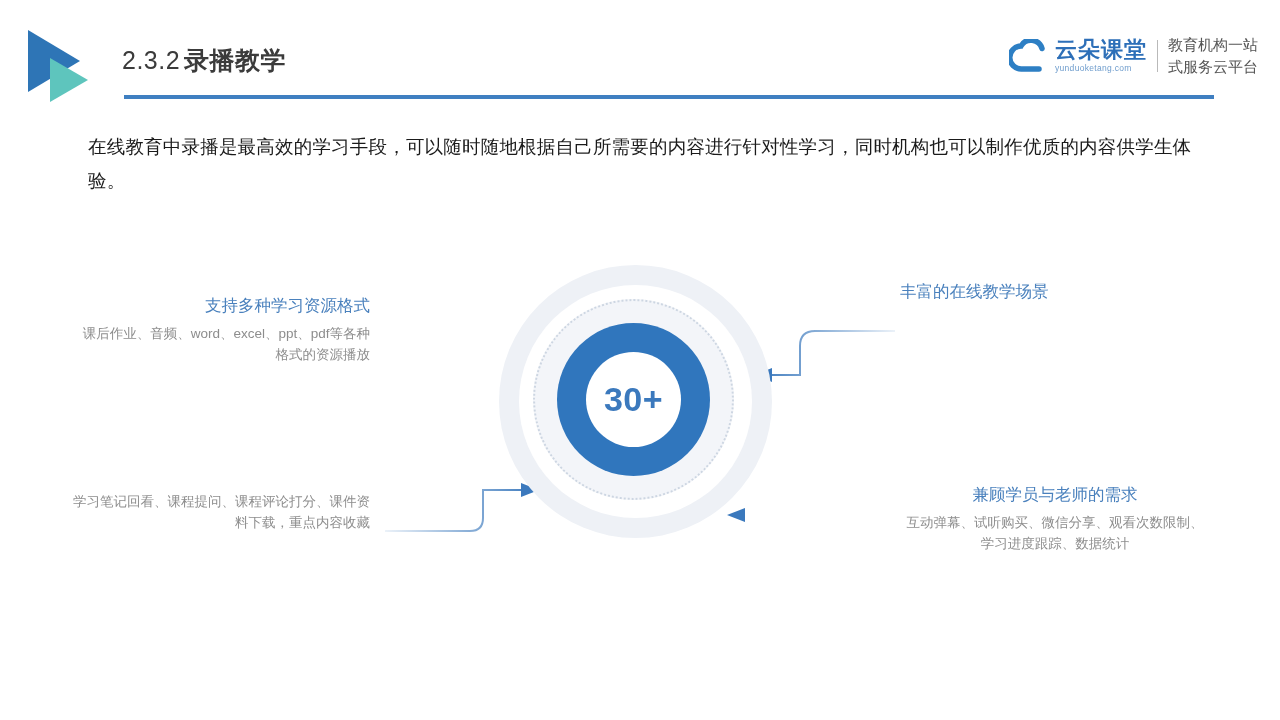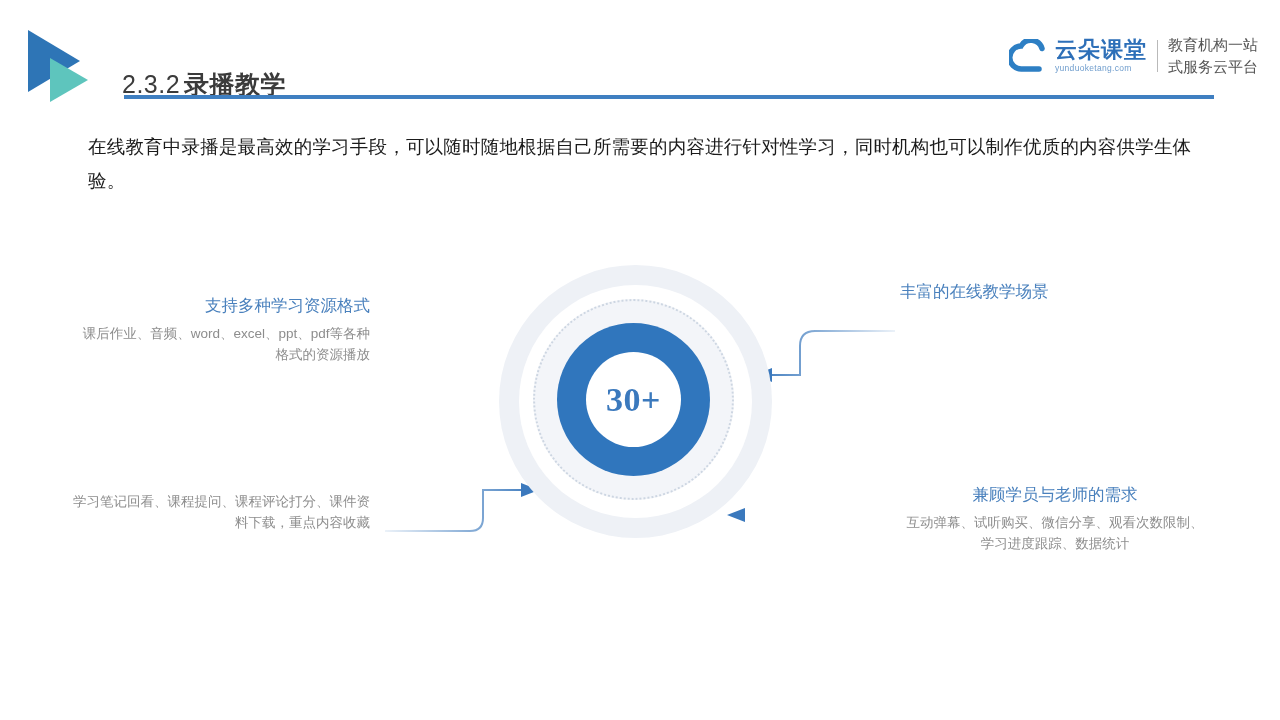--- a/index.html
+++ b/index.html
@@ -50,21 +50,20 @@
     position: absolute;
     left: 122px;
     top: 48px;
   }
   .title-text {
     font-size: 25px;
     color: #3b3b3b;
     letter-spacing: 0.5px;
     white-space: nowrap;
     line-height: 1;
-    margin-top: 24px;
   }
   .title-num {
     font-weight: normal;
   }
   .title-main {
     font-weight: bold;
     margin-left: 4px;
   }
   .title-rule {
     position: absolute;
@@ -135,21 +134,20 @@
     letter-spacing: 0.2px;
   }
 
   
   .diagram {
     position: absolute;
     left: 0;
     top: 255px;
     width: 1280px;
     height: 330px;
-    font-family: Liberation Serif, serif;
   }
   .ring-outer {
     position: absolute;
     left: 499px;
     top: 10px;
     width: 273px;
     height: 273px;
     border-radius: 50%;
     background: #eef1f6;
   }

